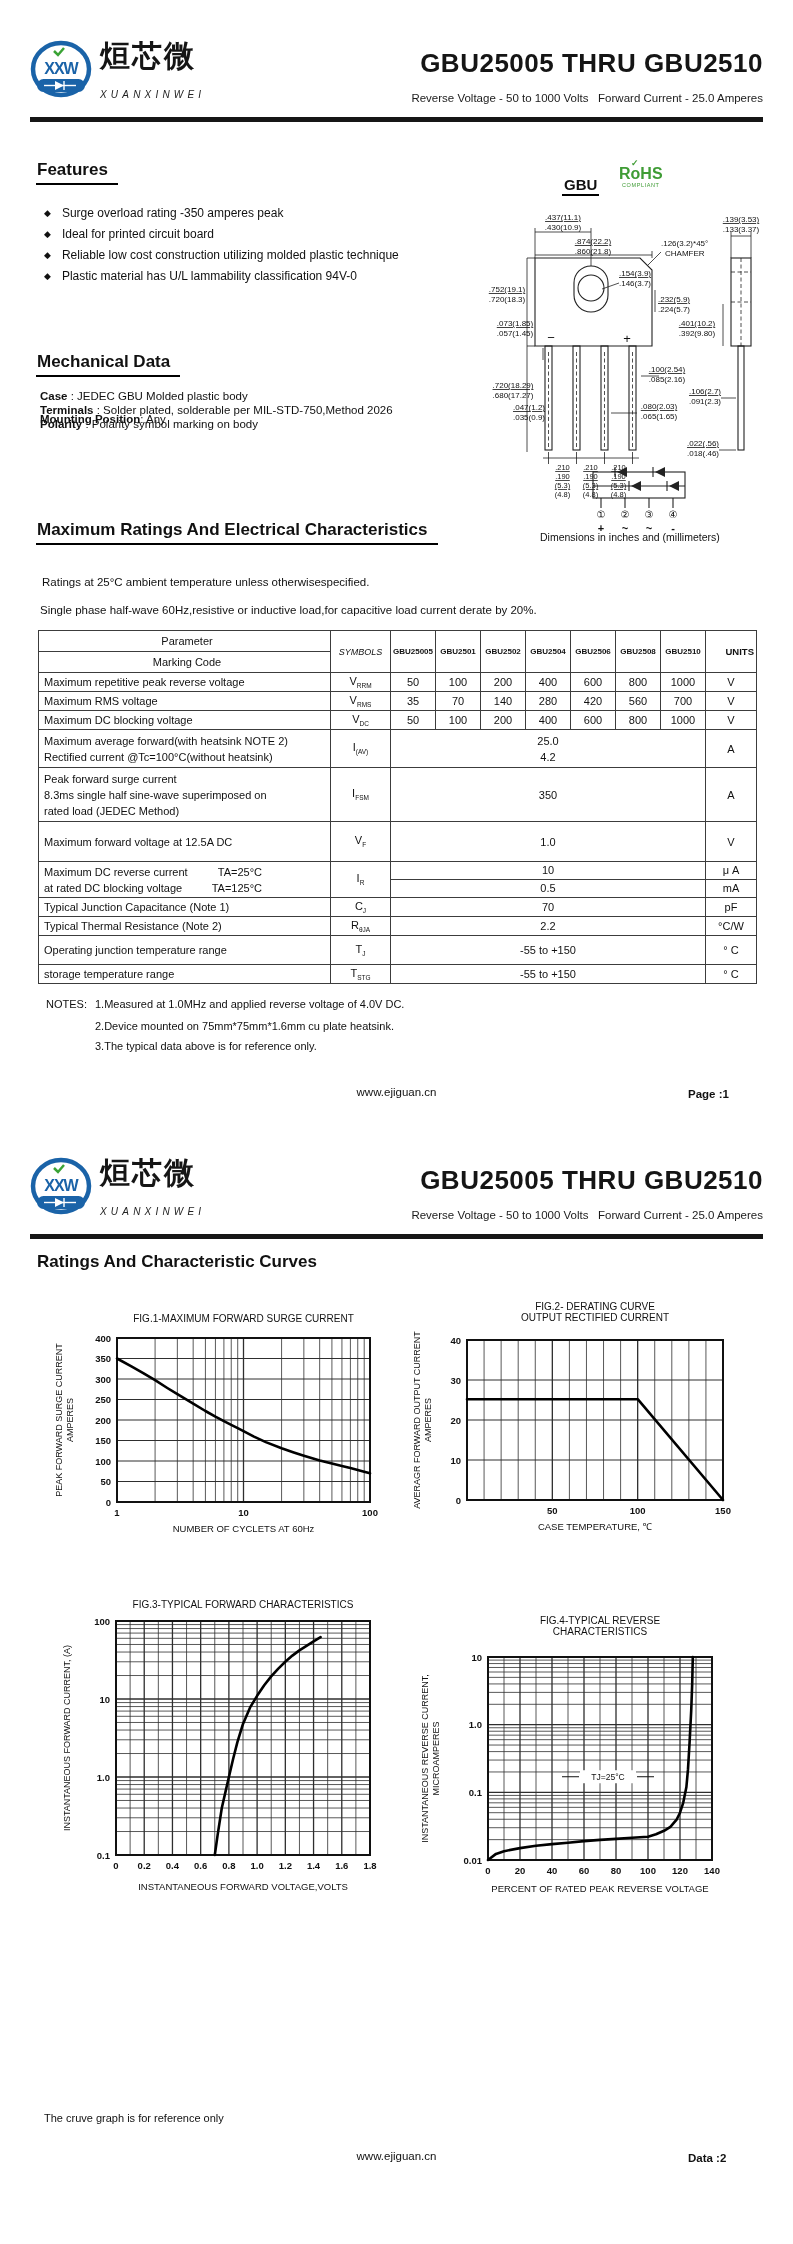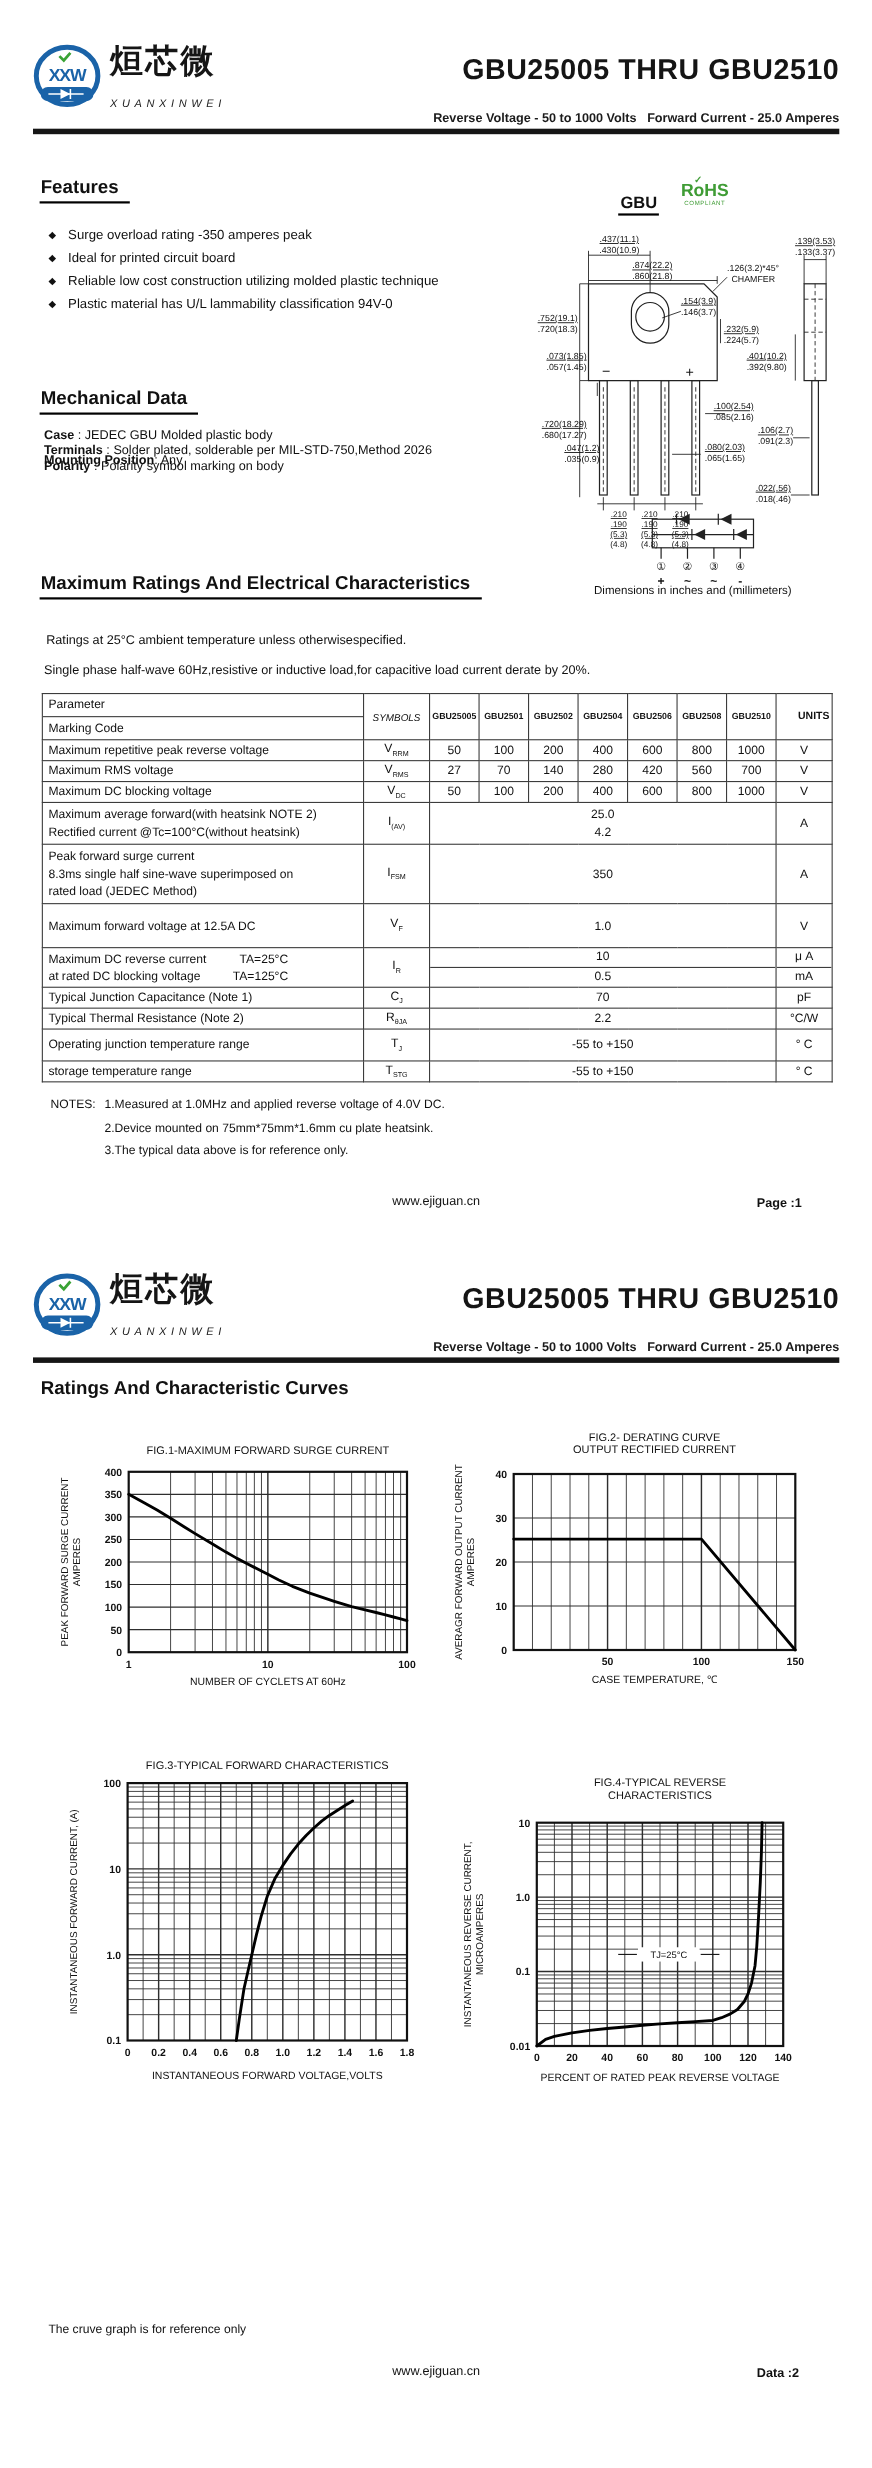--- a/index.html
+++ b/index.html
@@ -7,21 +7,21 @@
          font-family:"Liberation Sans",sans-serif;color:#111;}
 
   
   .pghead{position:absolute;left:30px;right:30px;height:86px;}
   .logo{position:absolute;left:0;top:0;display:flex;align-items:center;gap:6px;}
   .logo-cn{font-size:30px;font-weight:bold;letter-spacing:2px;color:#151515;line-height:30px;
            font-family:"DejaVu Sans",sans-serif;}
   .logo-en{font-size:10px;letter-spacing:4.2px;color:#222;margin-top:18px;font-style:italic;}
   .head-right{position:absolute;right:0;top:8px;text-align:right;}
   .prod-title{font-size:26px;font-weight:bold;color:#151515;letter-spacing:0.5px;}
-  .prod-sub{font-size:11.5px;font-weight:bold;color:#1b1b1b;margin-top:23px;white-space:pre;}
+  .prod-sub{font-size:11.5px;font-weight:normal;color:#1b1b1b;margin-top:13px;white-space:pre;}
   .bar{position:absolute;left:0;right:0;top:77px;height:5px;background:#161616;}
 
   .doc-title{position:absolute;left:0;right:0;top:130px;text-align:center;font-size:13.5px;
              font-weight:bold;letter-spacing:0.4px;white-space:pre;}
   .h-big{position:absolute;font-size:17px;font-weight:bold;border-bottom:2.5px solid #000;
          padding:0 10px 3px 1px;}
   .feat{position:absolute;left:44px;font-size:12px;display:flex;gap:11px;align-items:center;}
   .diam{font-size:9px;line-height:12px;}
 
   .gbu-label{position:absolute;left:562px;top:176px;font-size:15px;font-weight:bold;
@@ -47,21 +47,21 @@
   #pkg text.st{text-anchor:start;}
   #pkg text.big{font-size:13px;}
   #pkg text.t7{font-size:7.5px;}
   #pkg text.t10{font-size:10px;}
   #pkg text.t11{font-size:11px;font-weight:bold;}
 
   
   #ratings-table{position:absolute;left:38px;top:630px;border-collapse:collapse;table-layout:fixed;
                  width:718px;font-size:11px;border:1.5px solid #222;}
   #ratings-table td{border:1px solid #3c3c3c;text-align:center;vertical-align:middle;padding:0 2px;overflow:hidden;}
-  #ratings-table .c-param{text-align:left;padding:0 2px 0 5px;}
+  #ratings-table .c-param{text-align:center;padding:0 2px 0 5px;}
   #ratings-table .pline{display:flex;line-height:16px;}
   #ratings-table .pcond{margin-left:auto;padding-right:66px;}
   #ratings-table .h-split{padding:0;}
   #ratings-table .h-split div{height:20px;line-height:20px;padding-left:5px;}
   #ratings-table .h-split div:first-child{border-bottom:1px solid #3c3c3c;}
   #ratings-table .h-sym{font-style:italic;font-size:9px;}
   #ratings-table .h-part{font-size:8px;font-weight:bold;padding:0 1px;}
   #ratings-table .h-units{font-size:9.5px;font-weight:bold;text-align:right;}
   #ratings-table .c-sym sub{font-size:6.5px;}
   #ratings-table .c-split{padding:0;}
@@ -312,21 +312,21 @@
           <td>1000</td>
           <td>V</td>
         </tr>
         <tr style="height: 19px;">
           <td class="c-param">
             <div class="pline">
               <span>Maximum RMS voltage</span>
             </div>
           </td>
           <td class="c-sym"><span>V</span><sub>RMS</sub></td>
-          <td>27</td>
+          <td>35</td>
           <td>70</td>
           <td>140</td>
           <td>280</td>
           <td>420</td>
           <td>560</td>
           <td>700</td>
           <td>V</td>
         </tr>
         <tr style="height: 19px;">
           <td class="c-param">

